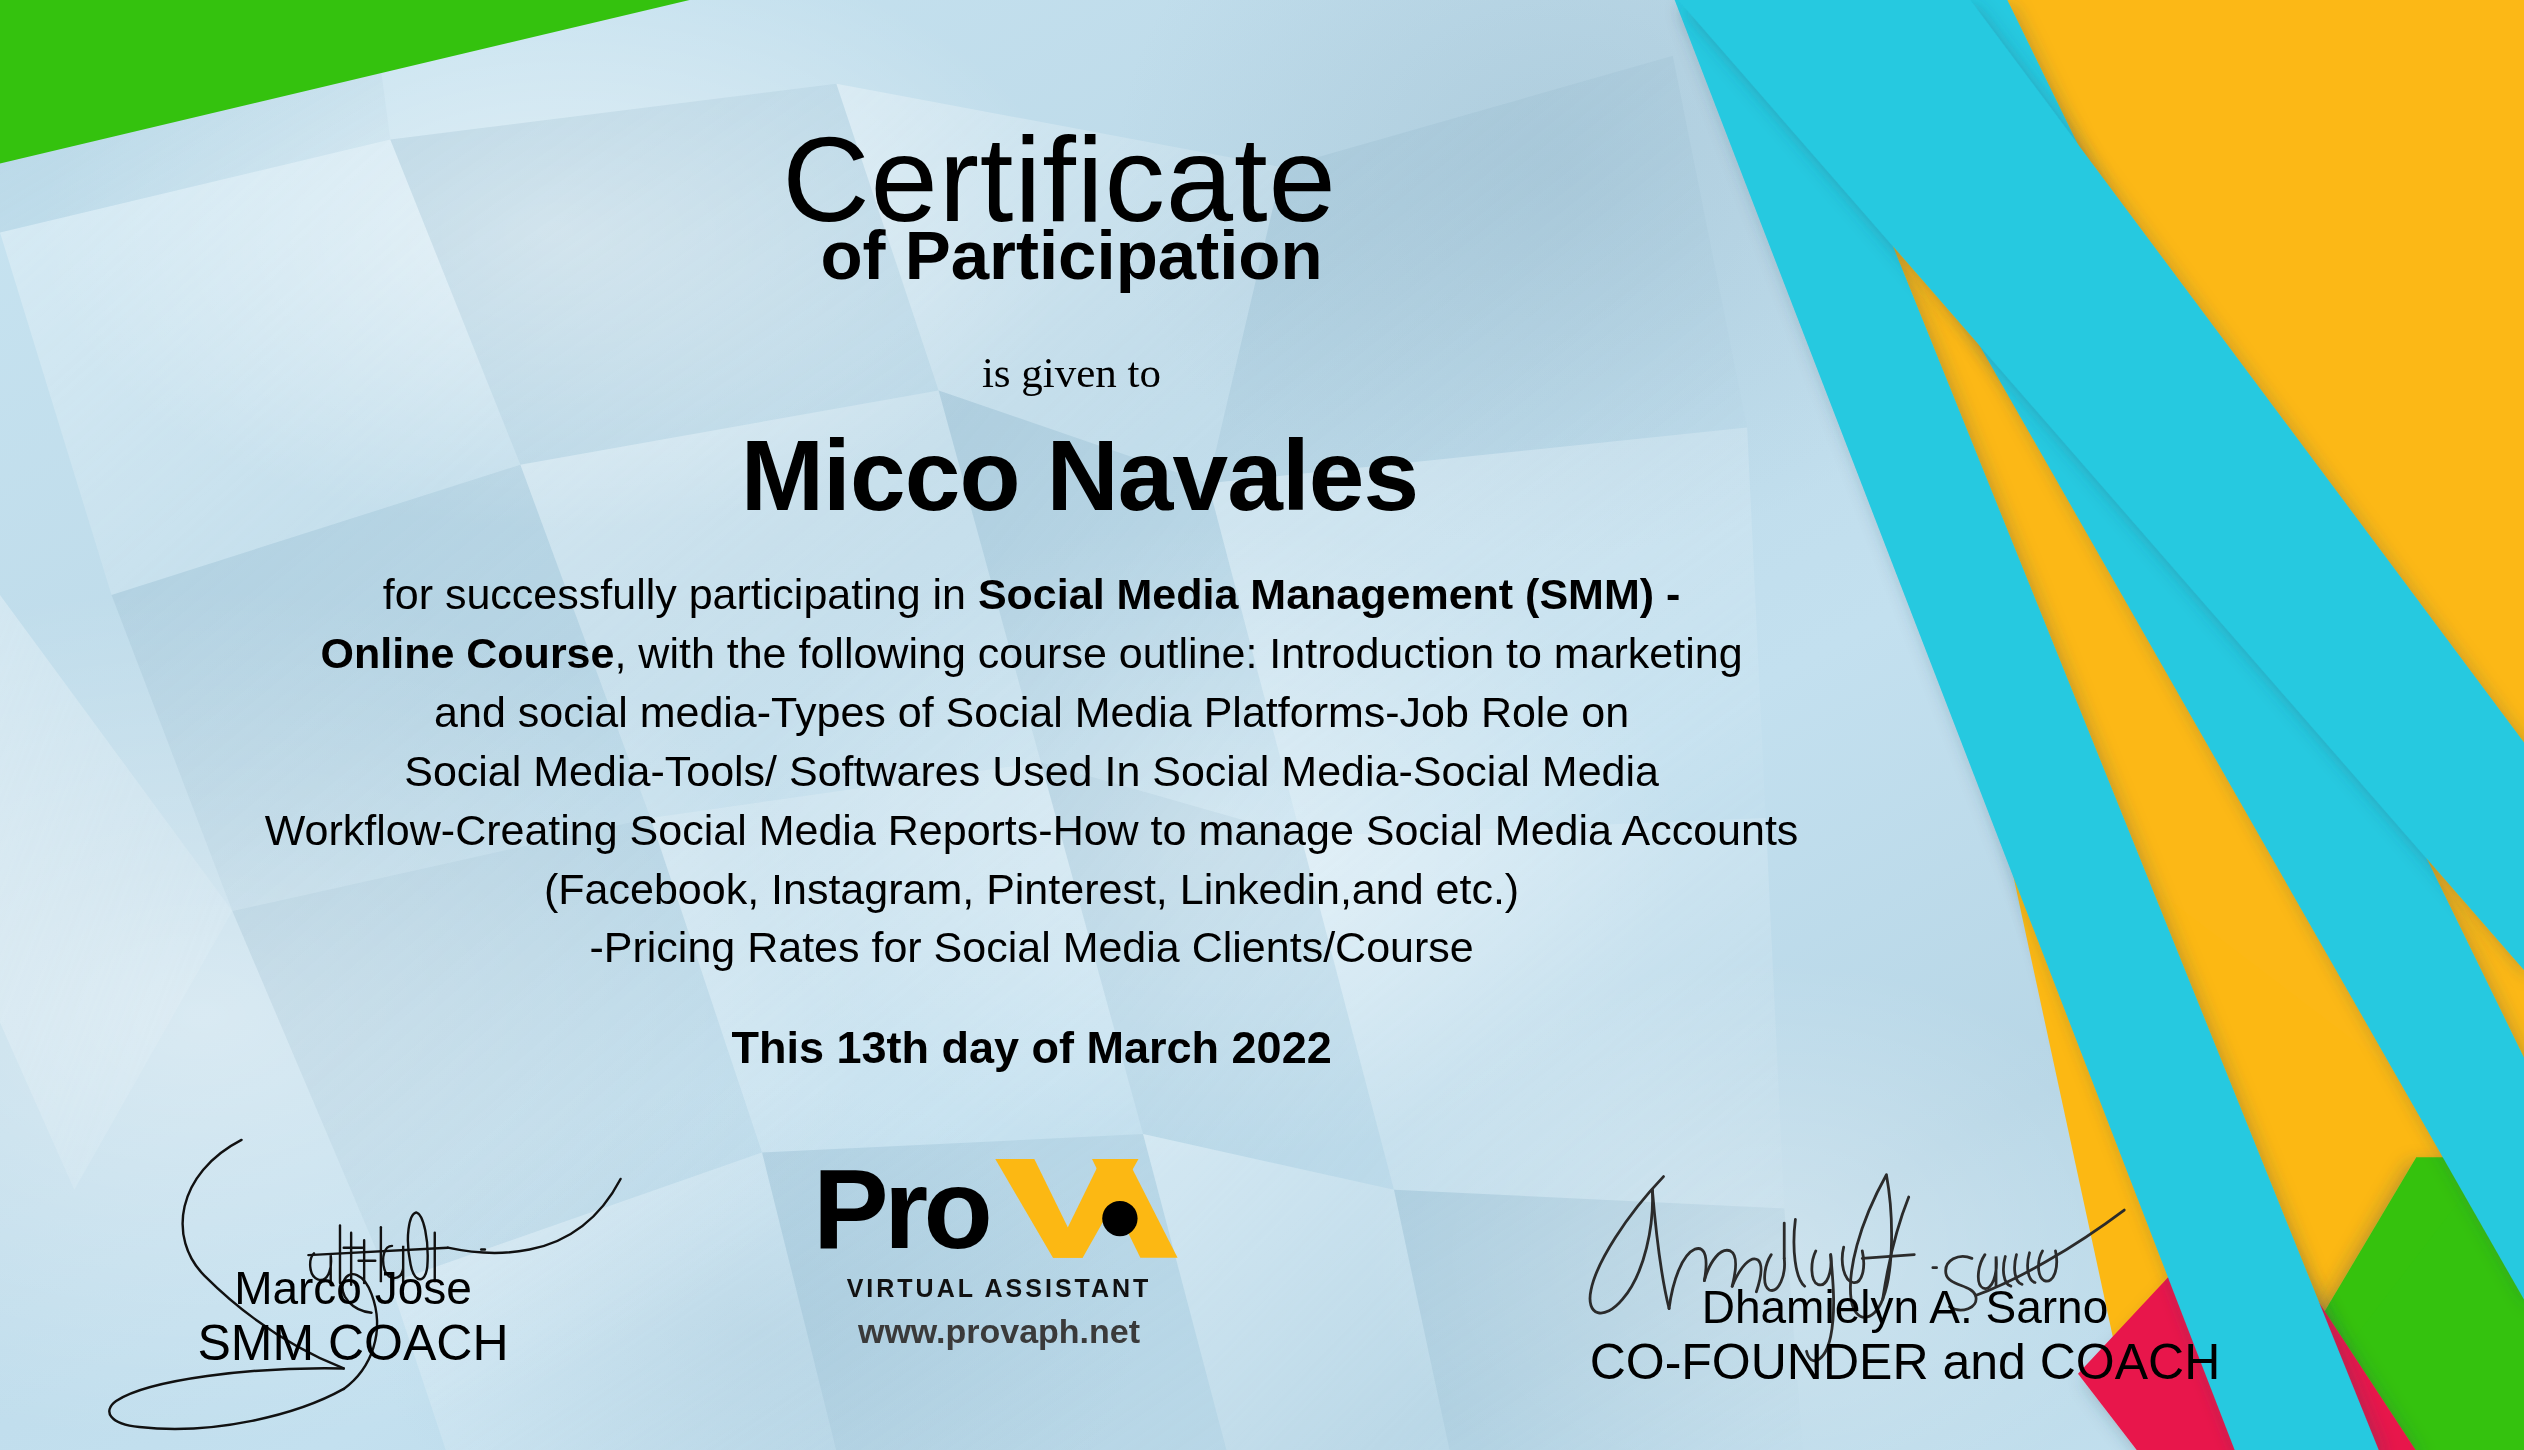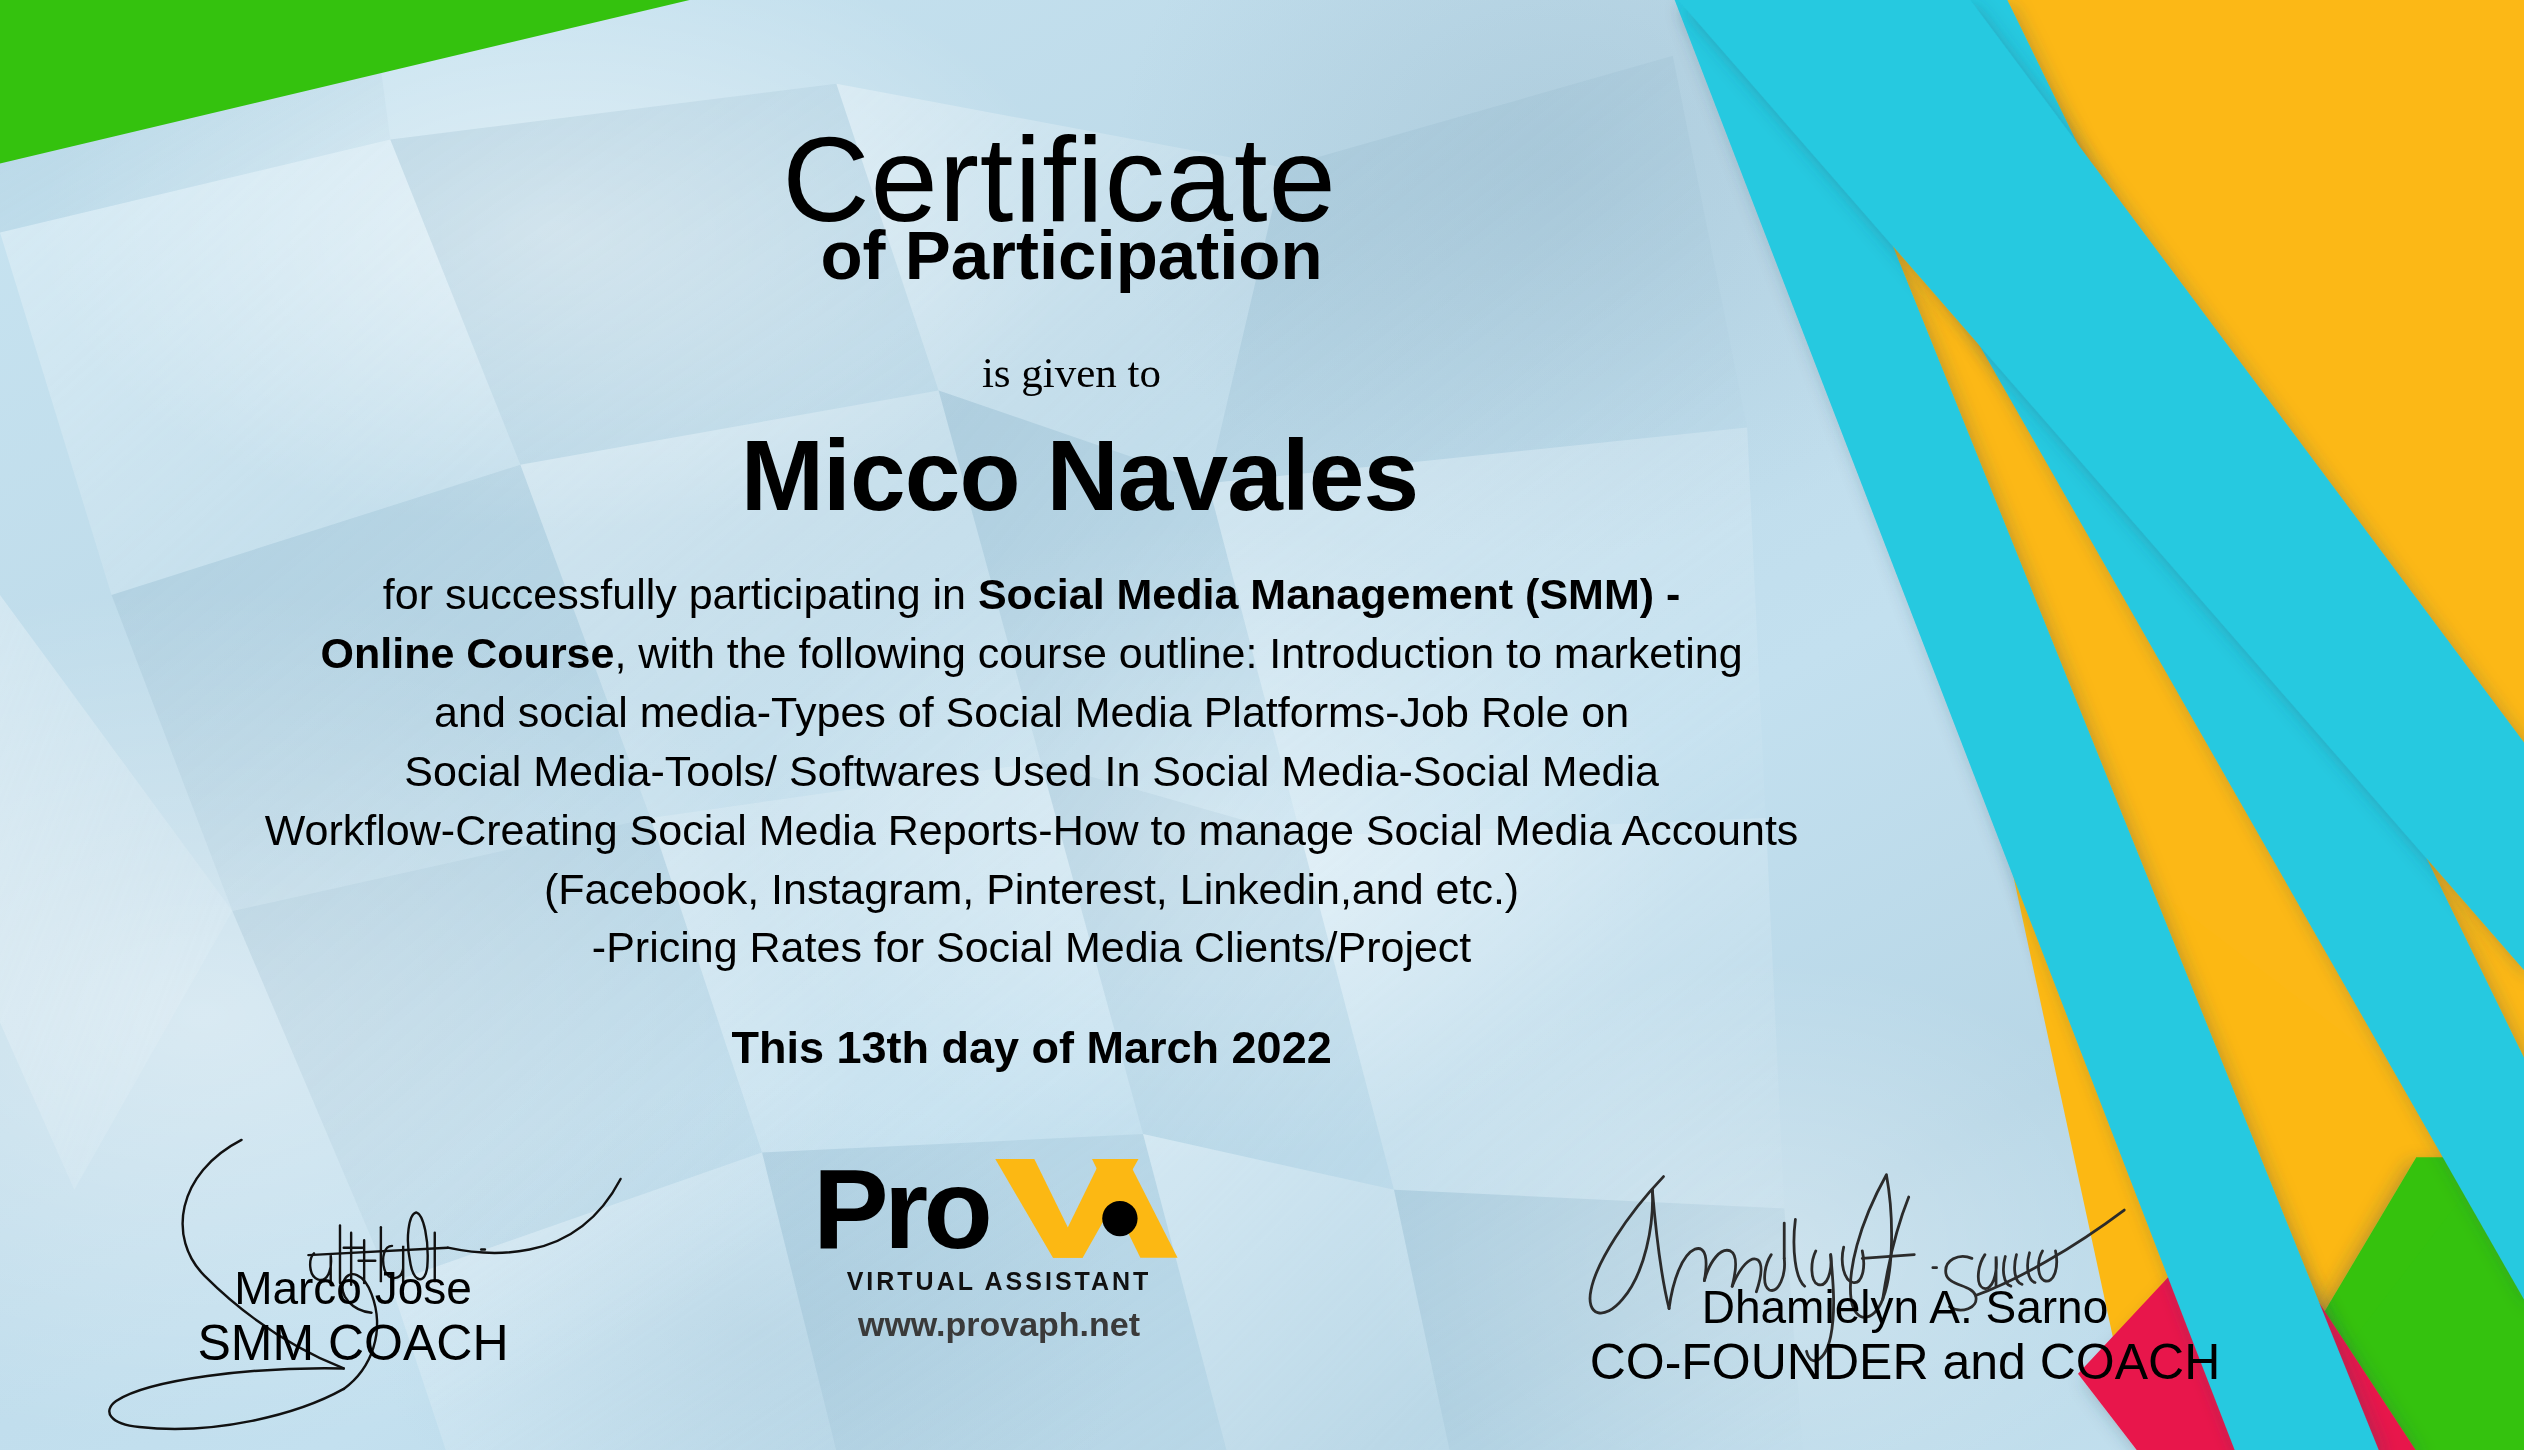--- a/index.html
+++ b/index.html
@@ -130,21 +130,21 @@
   }
   .logo-wordmark {
     display: block;
     margin: 0 auto;
   }
   .logo-tagline {
     font-size: 25px;
     font-weight: 700;
     letter-spacing: 3px;
     color: #111111;
-    margin-top: 0;
+    margin-top: 7px;
     line-height: 1;
   }
   .logo-url {
     font-size: 34px;
     font-weight: 700;
     color: #3a3a3a;
     letter-spacing: 0px;
     margin-top: 13px;
     line-height: 1;
   }
@@ -258,21 +258,21 @@
 
     <div class="recipient-name">Micco Navales</div>
 
     <div class="body-text">
       <span>for successfully participating in </span><b>Social Media Management (SMM) -</b><br>
       <b>Online Course</b><span>, with the following course outline: Introduction to marketing</span><br>
       <span>and social media-Types of Social Media Platforms-Job Role on</span><br>
       <span>Social Media-Tools/ Softwares Used In Social Media-Social Media</span><br>
       <span>Workflow-Creating Social Media Reports-How to manage Social Media Accounts</span><br>
       <span>(Facebook, Instagram, Pinterest, Linkedin,and etc.)</span><br>
-      <span>-Pricing Rates for Social Media Clients/Project</span>
+      <span>-Pricing Rates for Social Media Clients/Course</span>
     </div>
 
     <div class="date-line">This 13th day of March 2022</div>
 
     <div class="logo-block">
       <svg class="logo-wordmark" width="372" height="112" viewBox="0 0 400 120">
 
         <text x="0" y="98" font-family="'Liberation Sans', sans-serif" font-size="122" font-weight="700" fill="#000000" letter-spacing="-5">Pro</text>
 
         <g fill="#fcb813">

